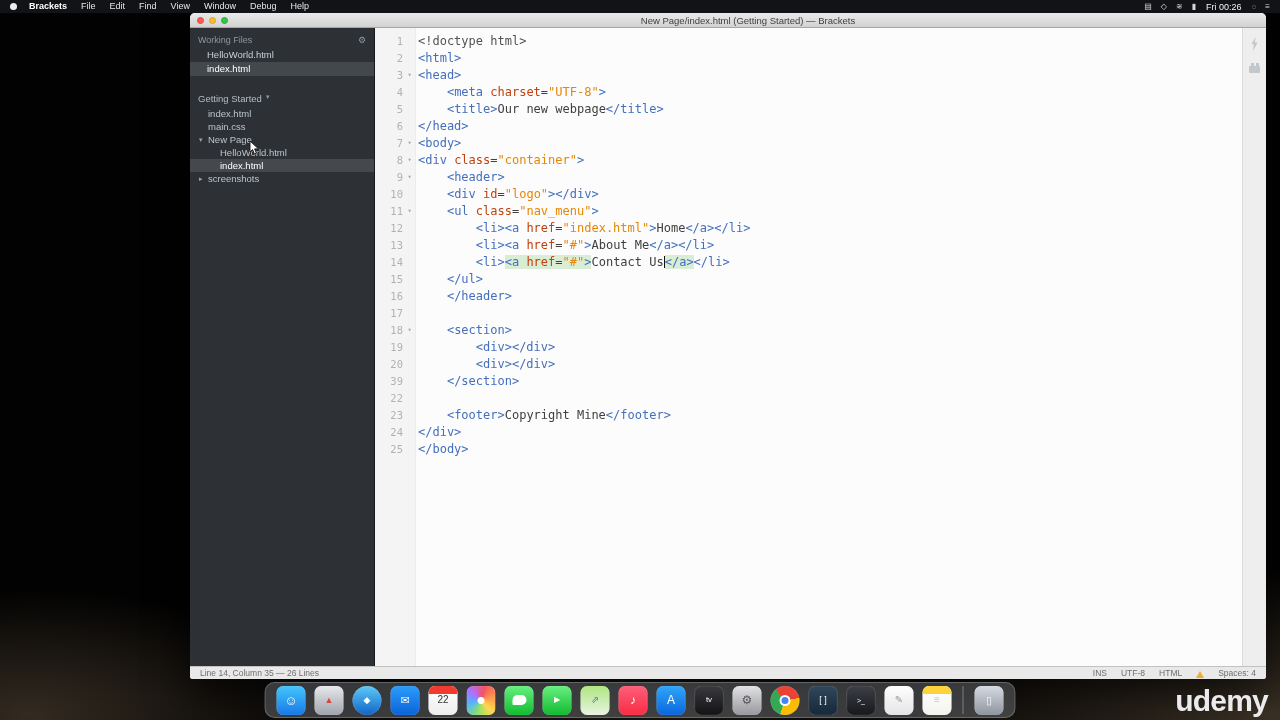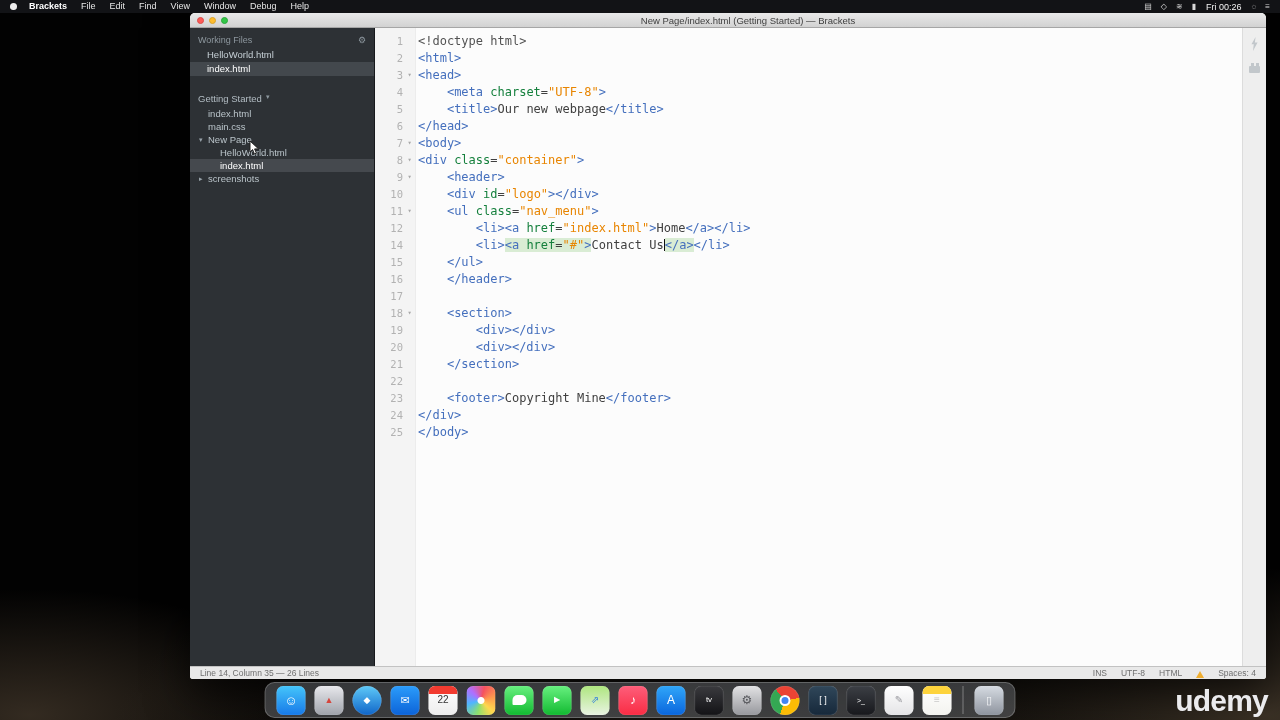--- a/index.html
+++ b/index.html
@@ -58,21 +58,21 @@
   .editor { flex:1; position:relative; background:#fcfcfc;
     font-family:"DejaVu Sans Mono", monospace; overflow:hidden; }
   .gutter-bg { position:absolute; top:0; bottom:0; left:0; width:41px; background:#f4f4f4; border-right:1px solid #ececec; }
   .code-scroll { position:relative; padding-top:5px; }
   .code-row { display:flex; height:17px; line-height:17px; }
   .ln { width:28px; flex:none; text-align:right; color:#b2b2b2; font-size:10.5px; }
   .fold { width:13px; flex:none; text-align:center; font-size:7px; color:#a8a8a8; }
   .code { white-space:pre; font-size:12px; padding-left:2px; }
   .tk-meta{color:#535353;}
   .tk-tag{color:#446fbd;}
-  .tk-attr{color:#15803d;}
+  .tk-attr{color:#c2410c;}
   .tk-str{color:#e88501;}
   .tk-plain{color:#404040;}
   .hl{background:#d9ecd4;}
   .caret{display:inline-block;width:1px;height:12px;background:#101010;vertical-align:-2px;}
 
   
   .right-toolbar { width:24px; flex:none; background:#eeeeee; border-left:1px solid #dcdcdc;
     display:flex; flex-direction:column; align-items:center; padding-top:9px; gap:12px; }
   .bolt { width:9px; height:14px; background:#c2c7cb;
     clip-path:polygon(62% 0,16% 52%,42% 52%,33% 100%,84% 40%,54% 40%); }
@@ -251,20 +251,25 @@
               <span class="ln">11</span>
               <span class="fold">▾</span>
               <span class="code"><span class="tk-plain">    </span><span class="tk-tag">&lt;ul</span><span class="tk-plain"> </span><span class="tk-attr">class</span><span class="tk-plain">=</span><span class="tk-str">"nav_menu"</span><span class="tk-tag">&gt;</span></span>
             </div>
             <div class="code-row">
               <span class="ln">12</span>
               <span class="fold"></span>
               <span class="code"><span class="tk-plain">        </span><span class="tk-tag">&lt;li&gt;&lt;a</span><span class="tk-plain"> </span><span class="tk-attr">href</span><span class="tk-plain">=</span><span class="tk-str">"index.html"</span><span class="tk-tag">&gt;</span><span class="tk-plain">Home</span><span class="tk-tag">&lt;/a&gt;&lt;/li&gt;</span></span>
             </div>
             <div class="code-row">
+              <span class="ln">13</span>
+              <span class="fold"></span>
+              <span class="code"><span class="tk-plain">        </span><span class="tk-tag">&lt;li&gt;&lt;a</span><span class="tk-plain"> </span><span class="tk-attr">href</span><span class="tk-plain">=</span><span class="tk-str">"#"</span><span class="tk-tag">&gt;</span><span class="tk-plain">About Me</span><span class="tk-tag">&lt;/a&gt;&lt;/li&gt;</span></span>
+            </div>
+            <div class="code-row">
               <span class="ln">14</span>
               <span class="fold"></span>
               <span class="code"><span class="tk-plain">        </span><span class="tk-tag">&lt;li&gt;</span><span class="tk-tag hl">&lt;a</span><span class="tk-plain hl"> </span><span class="tk-attr hl">href</span><span class="tk-plain hl">=</span><span class="tk-str hl">"#"</span><span class="tk-tag hl">&gt;</span><span class="tk-plain">Contact Us</span><span class="caret"></span><span class="tk-tag hl">&lt;/a&gt;</span><span class="tk-tag">&lt;/li&gt;</span></span>
             </div>
             <div class="code-row">
               <span class="ln">15</span>
               <span class="fold"></span>
               <span class="code"><span class="tk-plain">    </span><span class="tk-tag">&lt;/ul&gt;</span></span>
             </div>
             <div class="code-row">
@@ -286,21 +291,21 @@
               <span class="ln">19</span>
               <span class="fold"></span>
               <span class="code"><span class="tk-plain">        </span><span class="tk-tag">&lt;div&gt;&lt;/div&gt;</span></span>
             </div>
             <div class="code-row">
               <span class="ln">20</span>
               <span class="fold"></span>
               <span class="code"><span class="tk-plain">        </span><span class="tk-tag">&lt;div&gt;&lt;/div&gt;</span></span>
             </div>
             <div class="code-row">
-              <span class="ln">21</span>
+              <span class="ln">39</span>
               <span class="fold"></span>
               <span class="code"><span class="tk-plain">    </span><span class="tk-tag">&lt;/section&gt;</span></span>
             </div>
             <div class="code-row">
               <span class="ln">22</span>
               <span class="fold"></span>
               <span class="code"></span>
             </div>
             <div class="code-row">
               <span class="ln">23</span>

